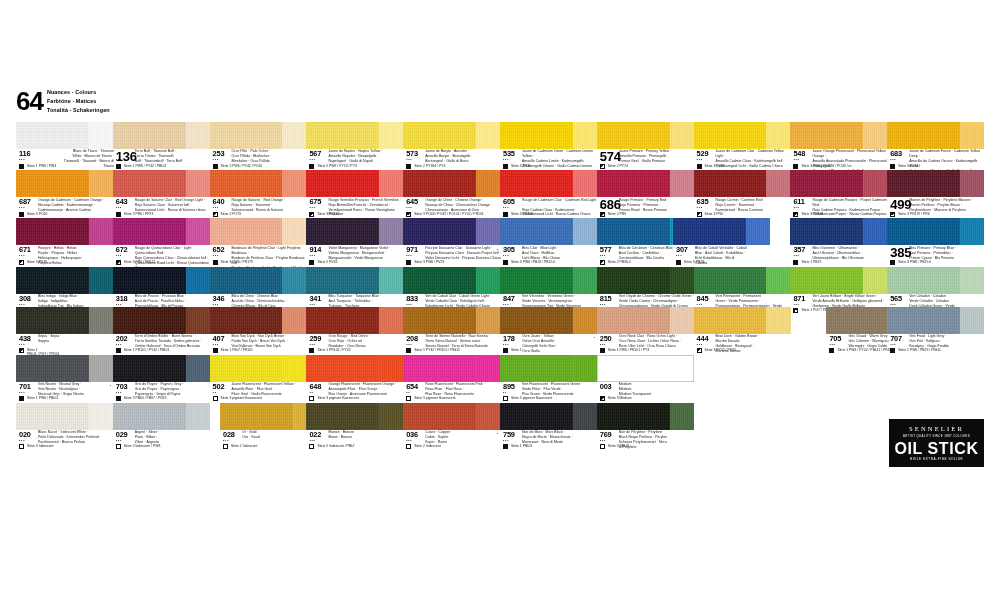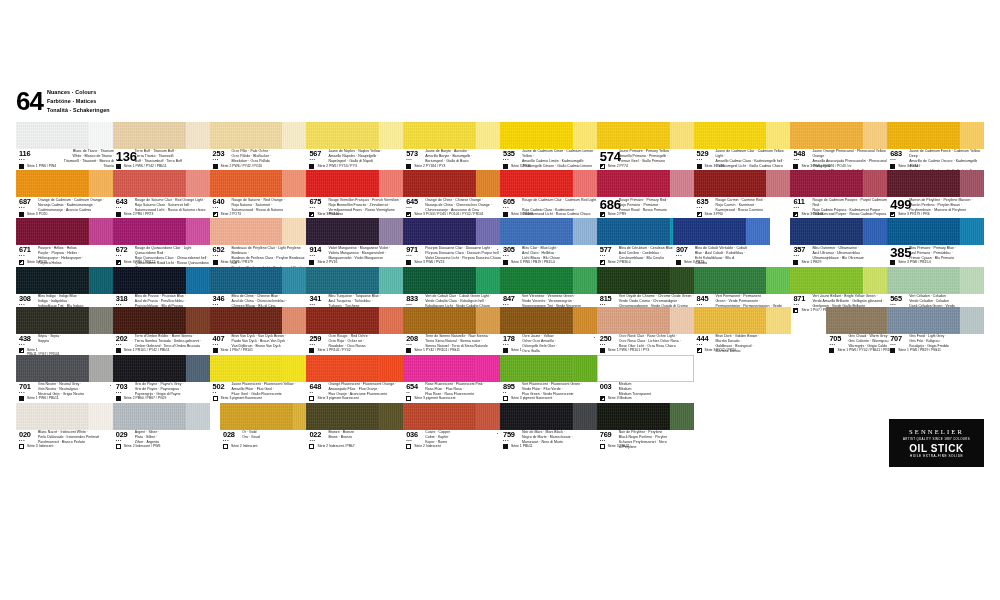--- a/index.html
+++ b/index.html
@@ -151,21 +151,21 @@
     white-space: nowrap;
   }
   #logo .tagline {
     font-size: 2.9px;
     letter-spacing: 0.35px;
     margin-bottom: 3px;
     white-space: nowrap;
     text-align: center;
   }
   #logo .product {
-    font-size: 10px;
+    font-size: 16px;
     font-weight: bold;
     letter-spacing: 0.6px;
     line-height: 1;
     margin-bottom: 0;
     white-space: nowrap;
   }
   #logo .subtitle {
     font-size: 3.1px;
     letter-spacing: 0.55px;
     white-space: nowrap;

